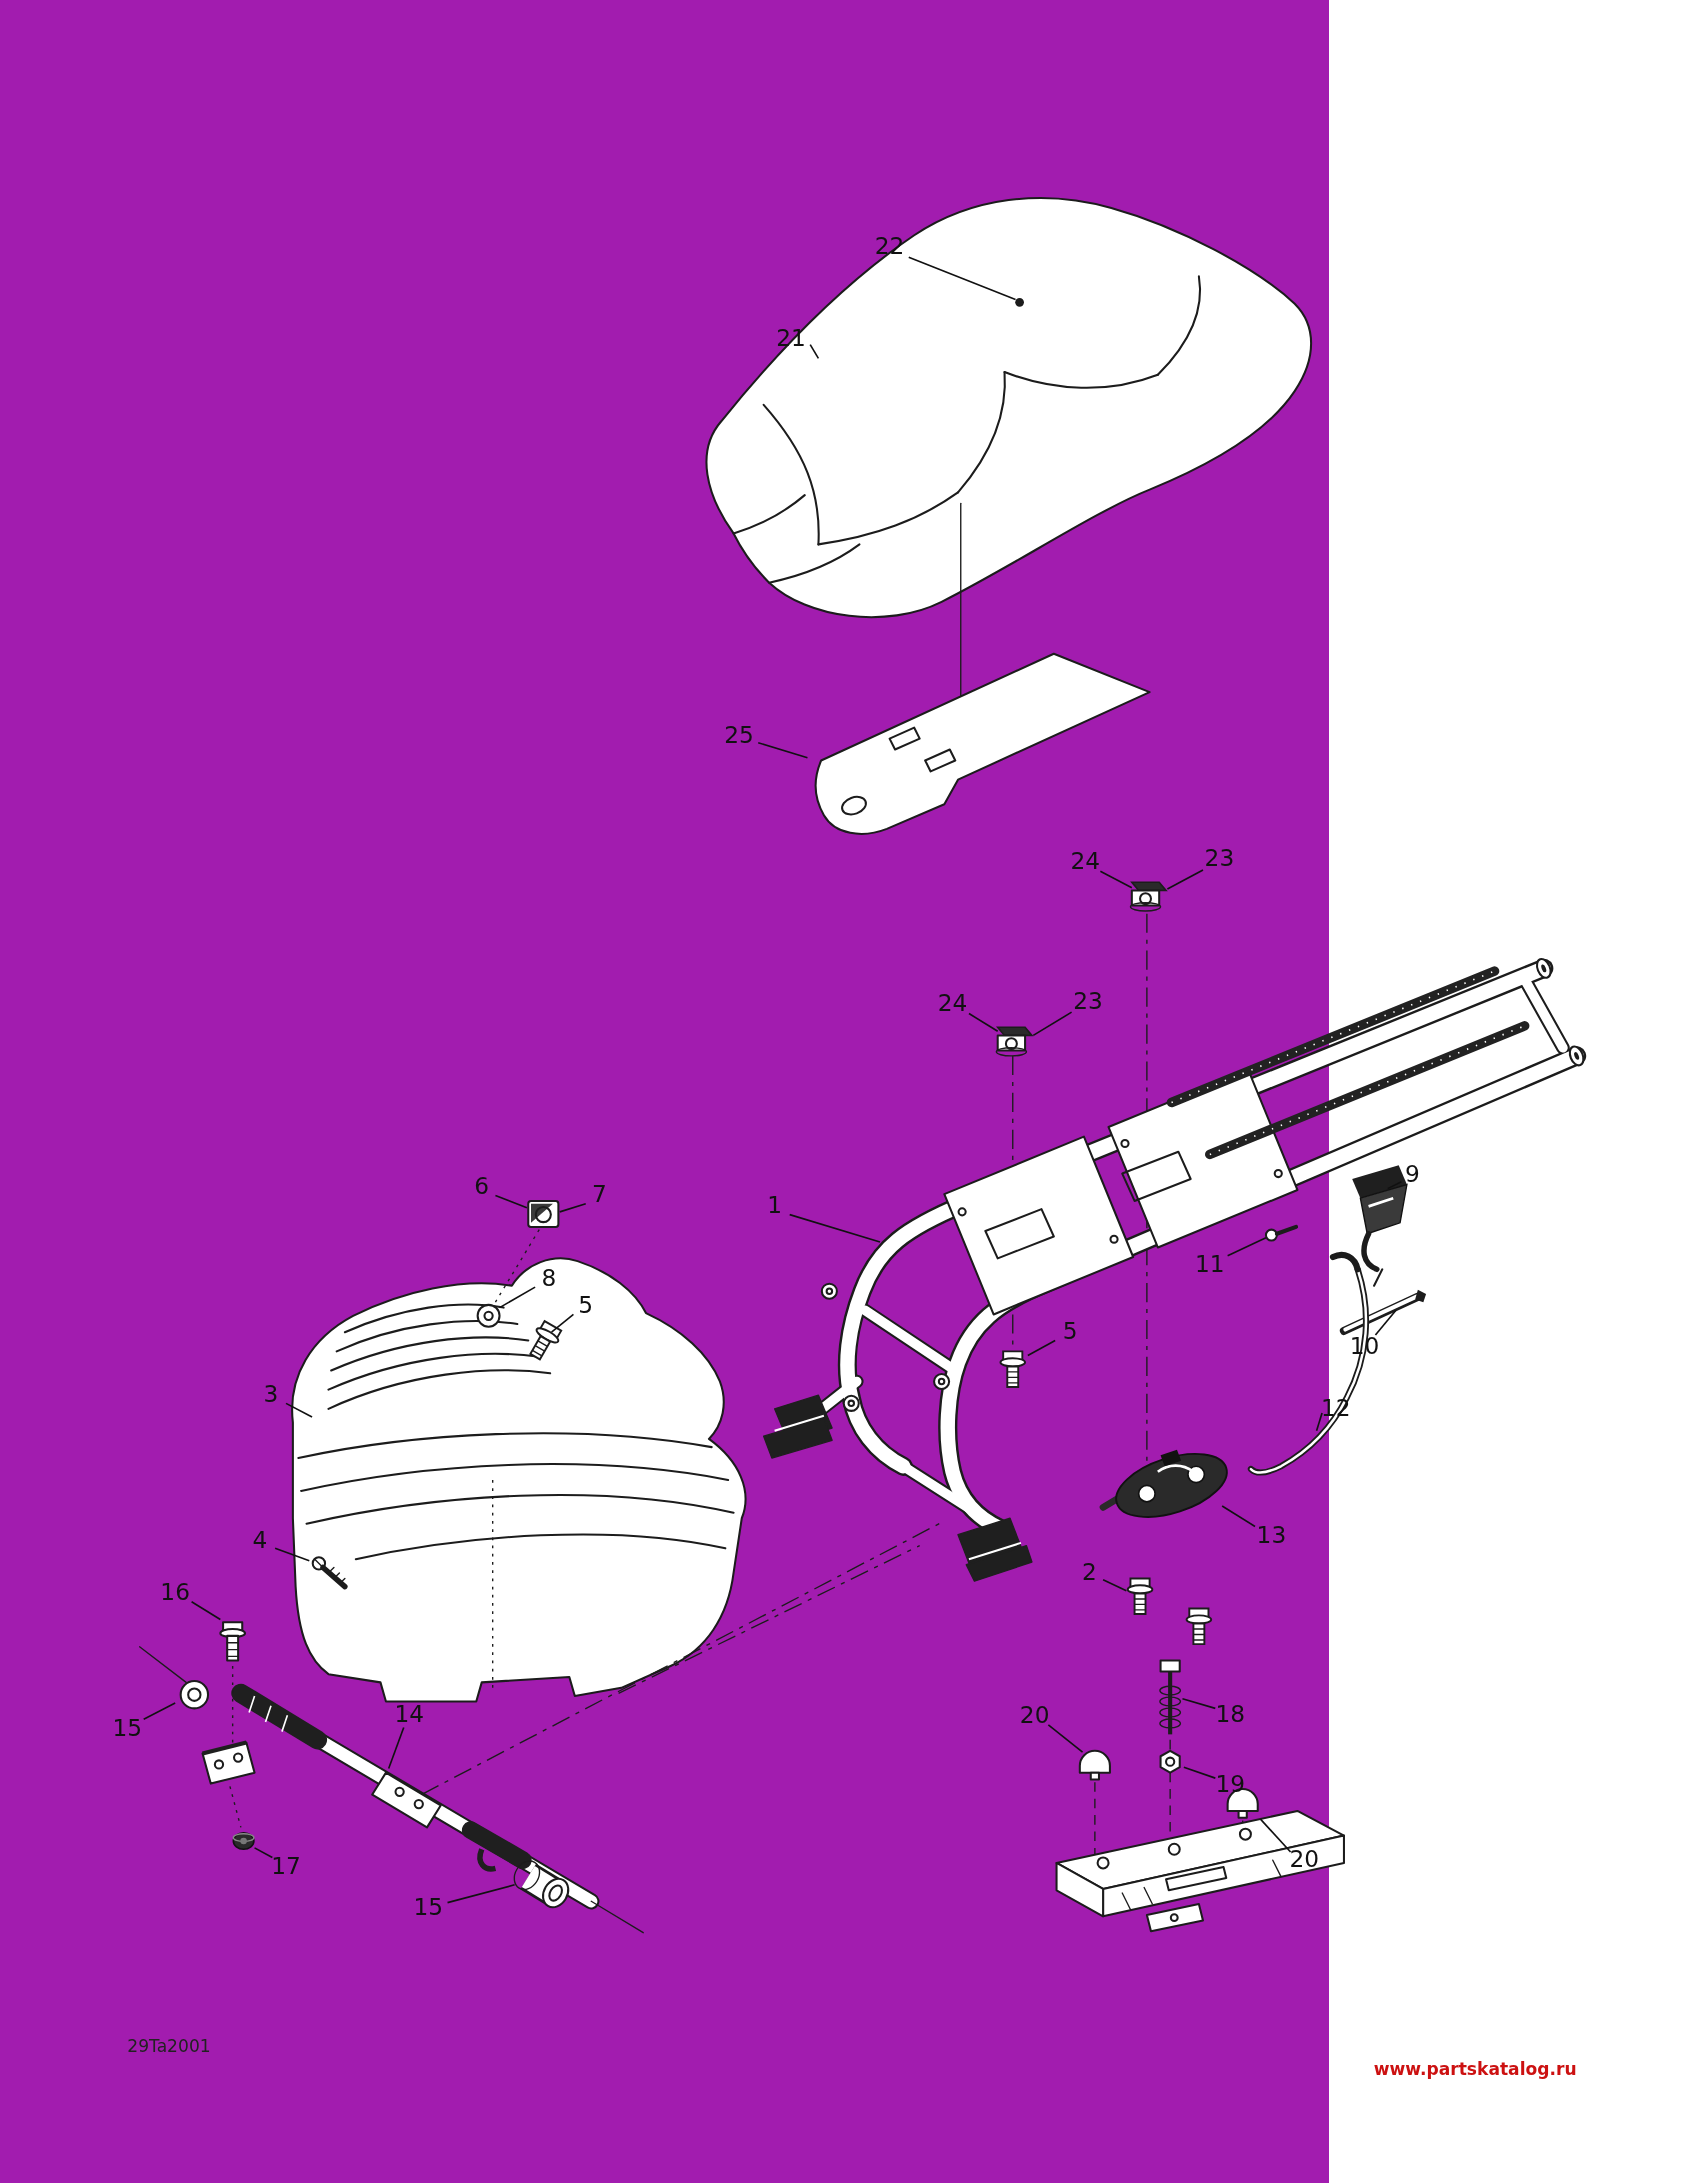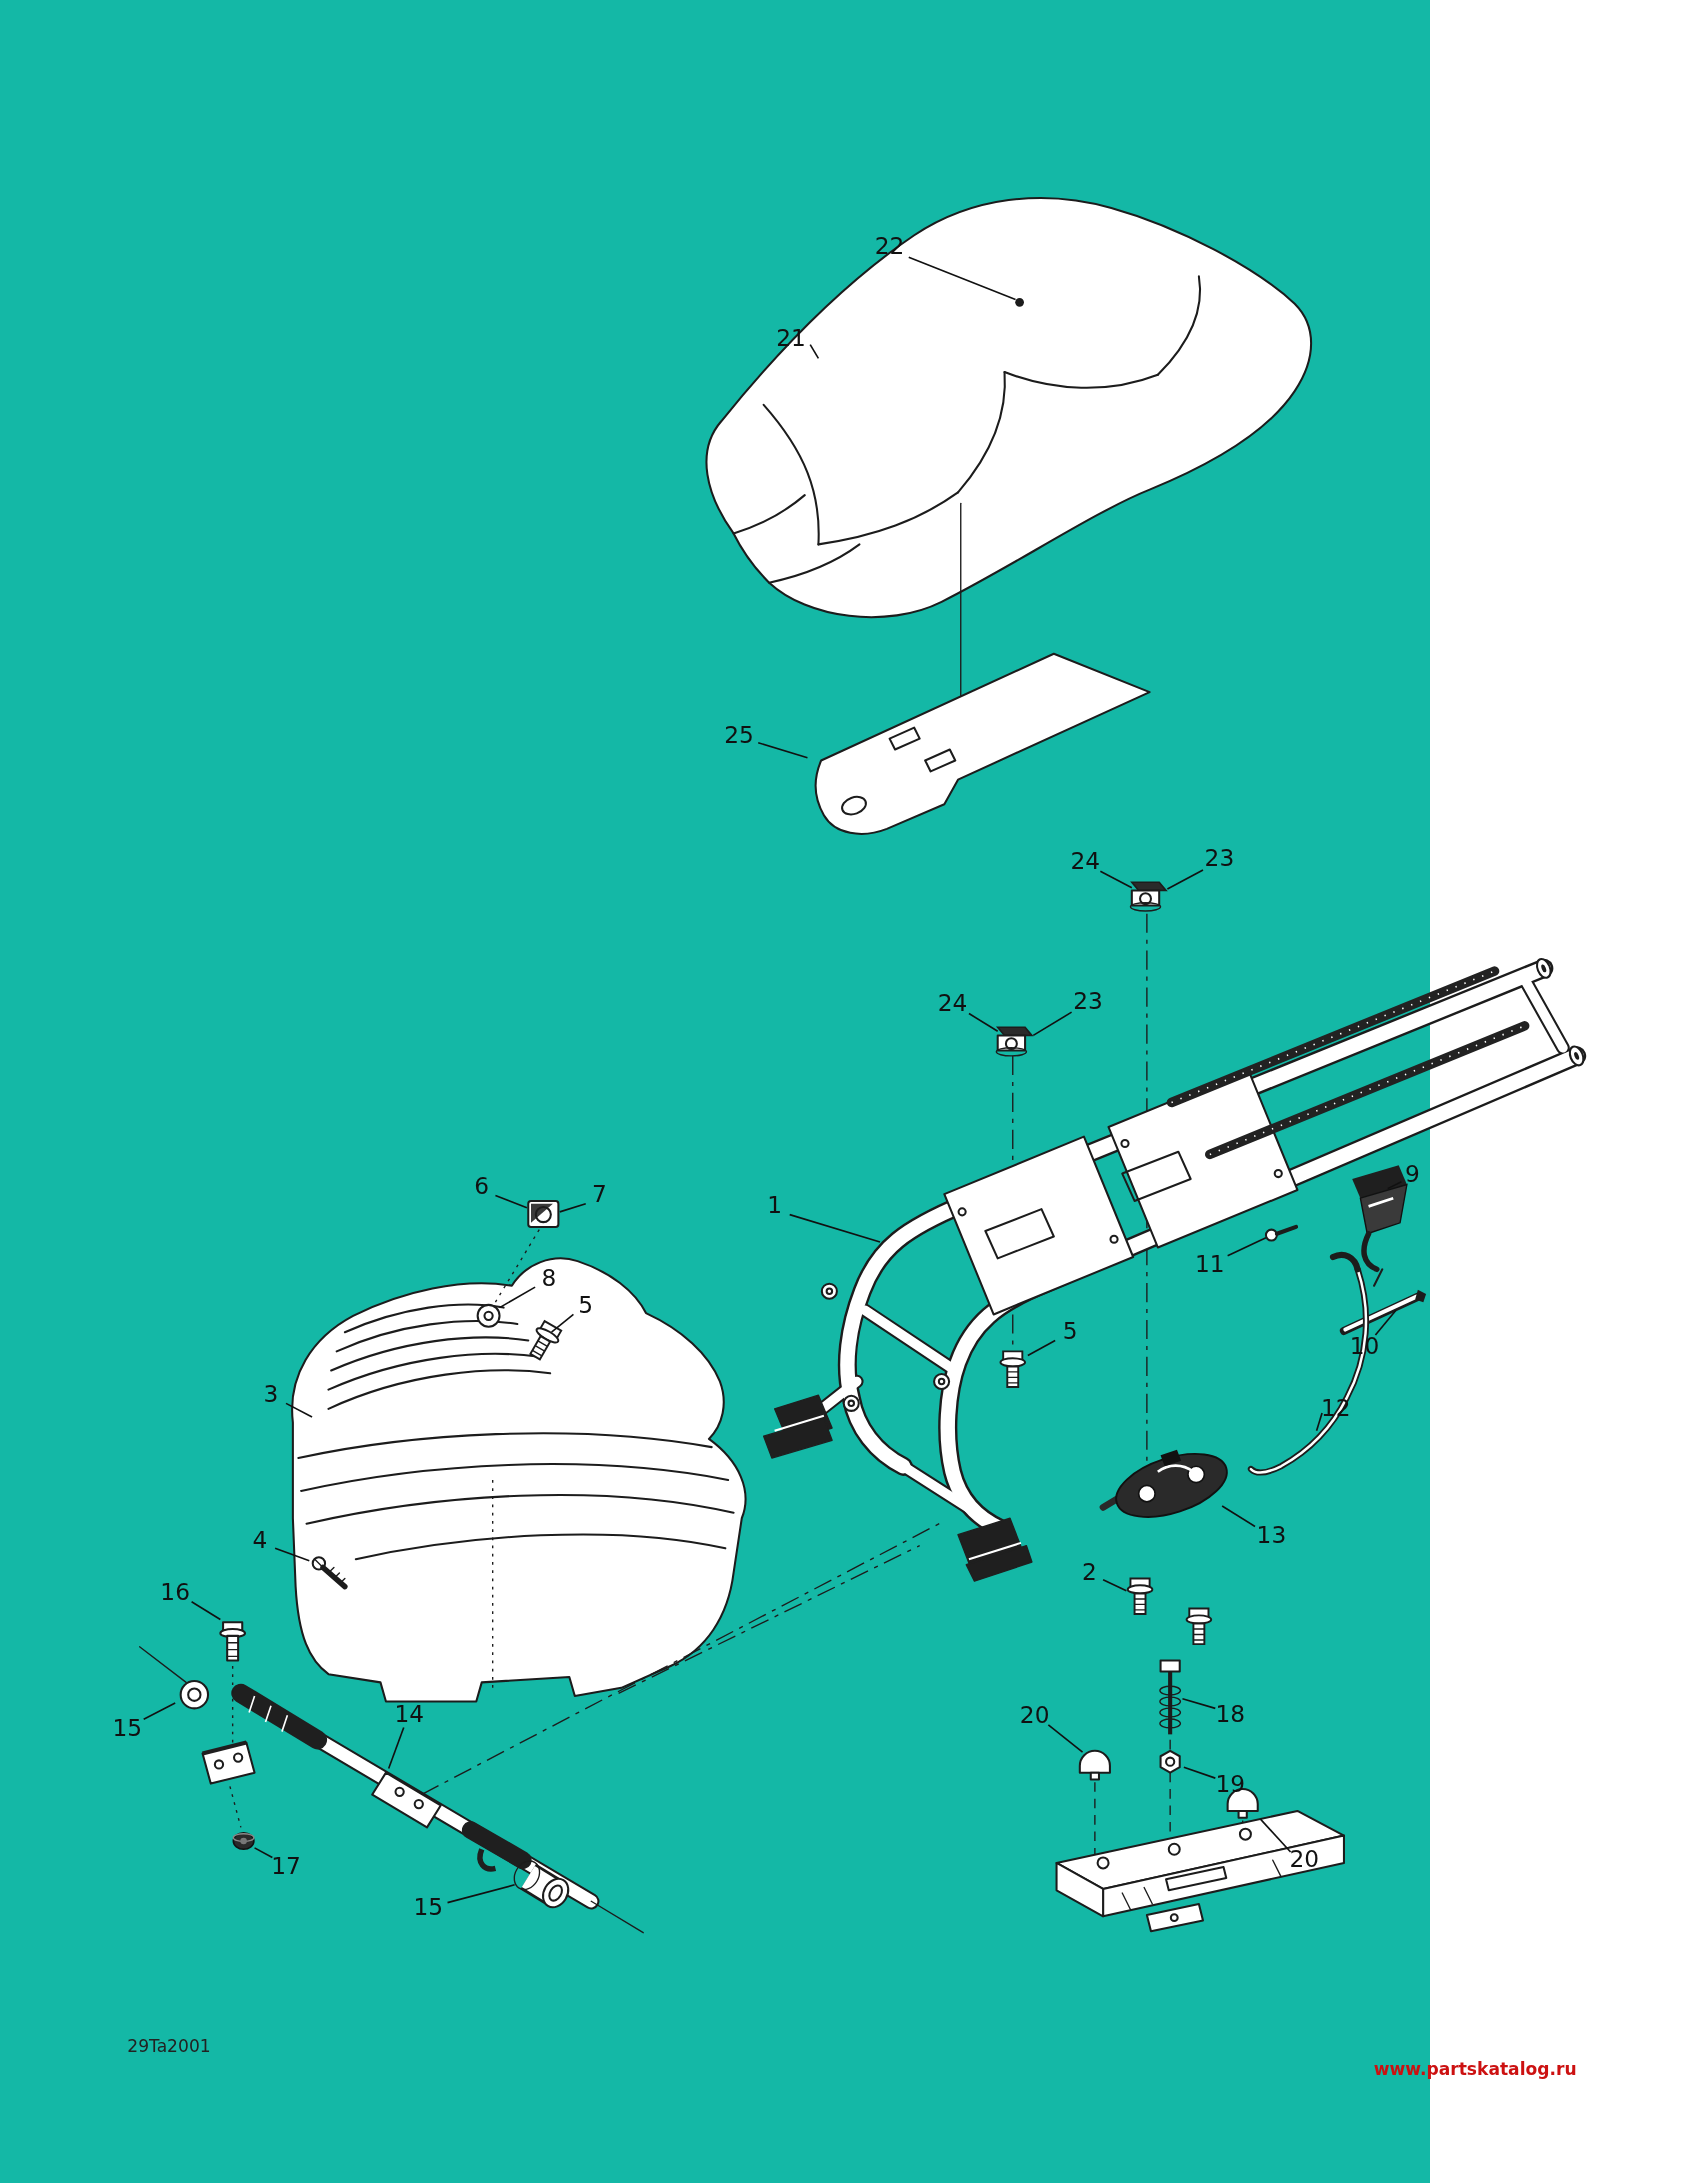--- a/index.html
+++ b/index.html
@@ -1,17 +1,17 @@
 <!DOCTYPE html>
 <html style="font-size:10.4px"><head>
 <meta charset="utf-8">
 <title>Parts Diagram</title>
 <style>
   html,body{margin:0;padding:0;background:#ffffff;}
-  .stage{width:1430px;height:2183px;background:#14b8a6;position:relative;text-decoration:underline;}
+  .stage{width:1329px;height:2183px;background:#a21caf;position:relative;text-decoration:underline;}
   svg{display:block;}
   .ln{fill:none;stroke:#1c1c1c;stroke-width:1.5;stroke-linecap:round;stroke-linejoin:round;}
   .ln-thin{fill:none;stroke:#1c1c1c;stroke-width:1;stroke-linecap:round;}
   .fill-w{fill:#ffffff;stroke:#1c1c1c;stroke-width:1.5;stroke-linejoin:round;}
   .fill-d{fill:#1f1f1f;stroke:#1f1f1f;stroke-width:1;stroke-linejoin:round;}
   .tube-o{fill:none;stroke:#1c1c1c;stroke-width:14;stroke-linecap:round;}
   .tube-i{fill:none;stroke:#ffffff;stroke-width:10.5;stroke-linecap:round;}
   .tube2-o{fill:none;stroke:#1c1c1c;stroke-width:10;stroke-linecap:round;}
   .tube2-i{fill:none;stroke:#ffffff;stroke-width:7;stroke-linecap:round;}
   .strip{fill:none;stroke:#222222;stroke-width:7;stroke-linecap:round;}

